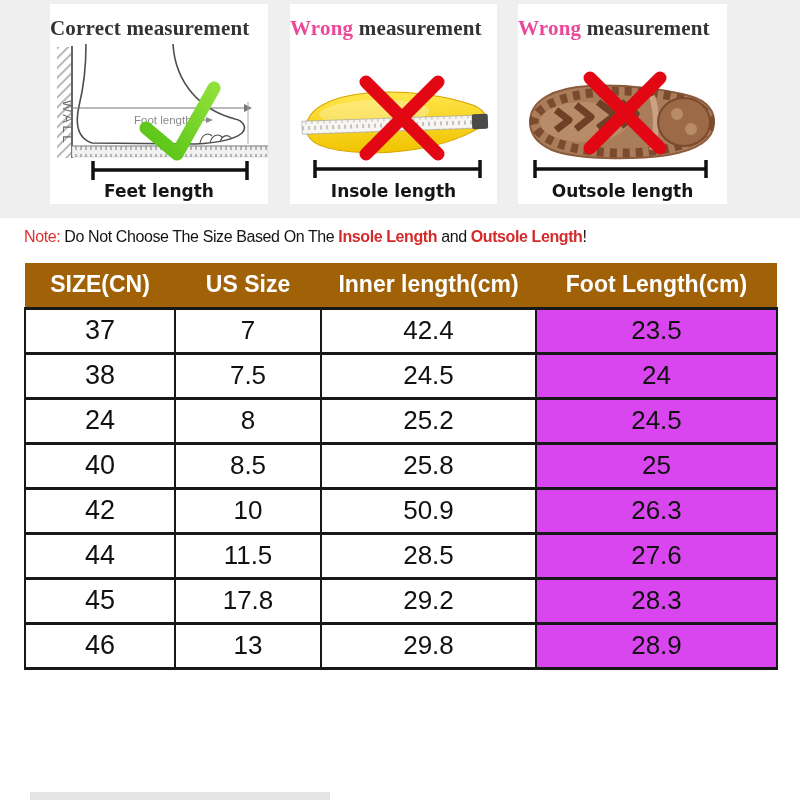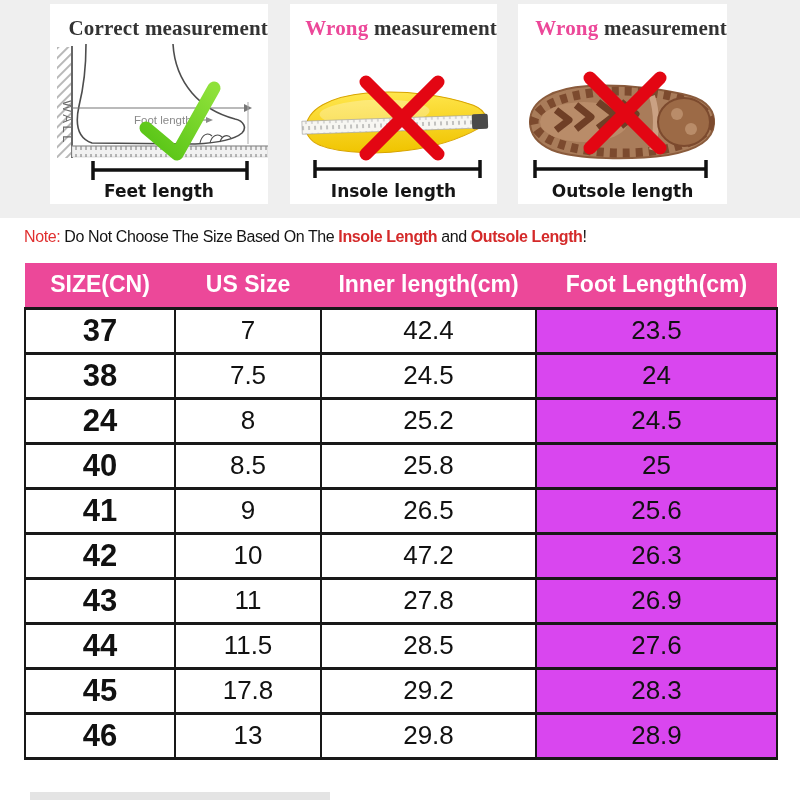--- a/index.html
+++ b/index.html
@@ -6,44 +6,44 @@
   html,body { width:800px; height:800px; background:#ffffff; overflow:hidden;
               font-family:"Liberation Sans", sans-serif; position:relative; }
 
   .top-section { position:absolute; left:0; top:0; width:800px; height:218px; background:#efefef; }
 
   .panel { position:absolute; top:4px; height:200px; background:#ffffff; }
   #panel-correct { left:50px;  width:218px; }
   #panel-insole  { left:290px; width:207px; }
   #panel-outsole { left:518px; width:209px; }
 
-  .panel-title { margin-top:12px; text-align:right;
+  .panel-title { margin-top:12px; text-align:left;
                  font-family:"Liberation Serif", serif; font-size:21px; font-weight:600;
                  color:#333333; letter-spacing:0.2px; white-space:nowrap; }
   .red-word  { color:#ec4899; }
   .dark-word { color:#333333; }
 
   .illus { position:absolute; left:0; top:40px; width:100%; height:158px; }
 
   .caption { position:absolute; bottom:3px; left:0; width:100%; text-align:center;
              font-family:"DejaVu Sans", sans-serif; font-size:17px; font-weight:600; color:#151515; }
 
   .note-line { position:absolute; top:228px; left:24px; width:760px; white-space:nowrap;
                font-size:16px; letter-spacing:-0.4px; color:#141414; }
   .note-line .plain    { color:#141414; }
   .note-line .red      { color:#e03030; }
   .note-line .red-bold { color:#d42a2a; font-weight:700; }
 
   table.size-table { position:absolute; top:263px; left:24px; width:752px;
                      border-collapse:collapse; table-layout:fixed; }
-  .size-table th { background:#ec4899; color:#ffffff; font-size:23px; font-weight:700;
+  .size-table th { background:#a16207; color:#ffffff; font-size:23px; font-weight:700;
                    height:45px; border:0; text-align:center; }
   .size-table td { border:2px solid #181818; border-top-width:3px; border-bottom-width:3px;
                    height:45px; text-align:center; font-size:26px; color:#111111; background:#ffffff; }
-  .size-table td.c0 { font-weight:700; font-size:31px; }
+  .size-table td.c0 { font-weight:400; font-size:27px; }
   .size-table td.c3 { background:#d946ef; }
 
   .bottom-strip { position:absolute; left:30px; top:792px; width:300px; height:8px; background:#e4e4e4; }
 </style>
 </head>
 <body>
 
 <div class="top-section">
 
   <div class="panel" id="panel-correct">
@@ -199,36 +199,24 @@
         <td class="c2">25.2</td>
         <td class="c3">24.5</td>
       </tr>
       <tr>
         <td class="c0">40</td>
         <td class="c1">8.5</td>
         <td class="c2">25.8</td>
         <td class="c3">25</td>
       </tr>
       <tr>
-        <td class="c0">41</td>
-        <td class="c1">9</td>
-        <td class="c2">26.5</td>
-        <td class="c3">25.6</td>
-      </tr>
-      <tr>
         <td class="c0">42</td>
         <td class="c1">10</td>
-        <td class="c2">47.2</td>
+        <td class="c2">50.9</td>
         <td class="c3">26.3</td>
-      </tr>
-      <tr>
-        <td class="c0">43</td>
-        <td class="c1">11</td>
-        <td class="c2">27.8</td>
-        <td class="c3">26.9</td>
       </tr>
       <tr>
         <td class="c0">44</td>
         <td class="c1">11.5</td>
         <td class="c2">28.5</td>
         <td class="c3">27.6</td>
       </tr>
       <tr>
         <td class="c0">45</td>
         <td class="c1">17.8</td>

